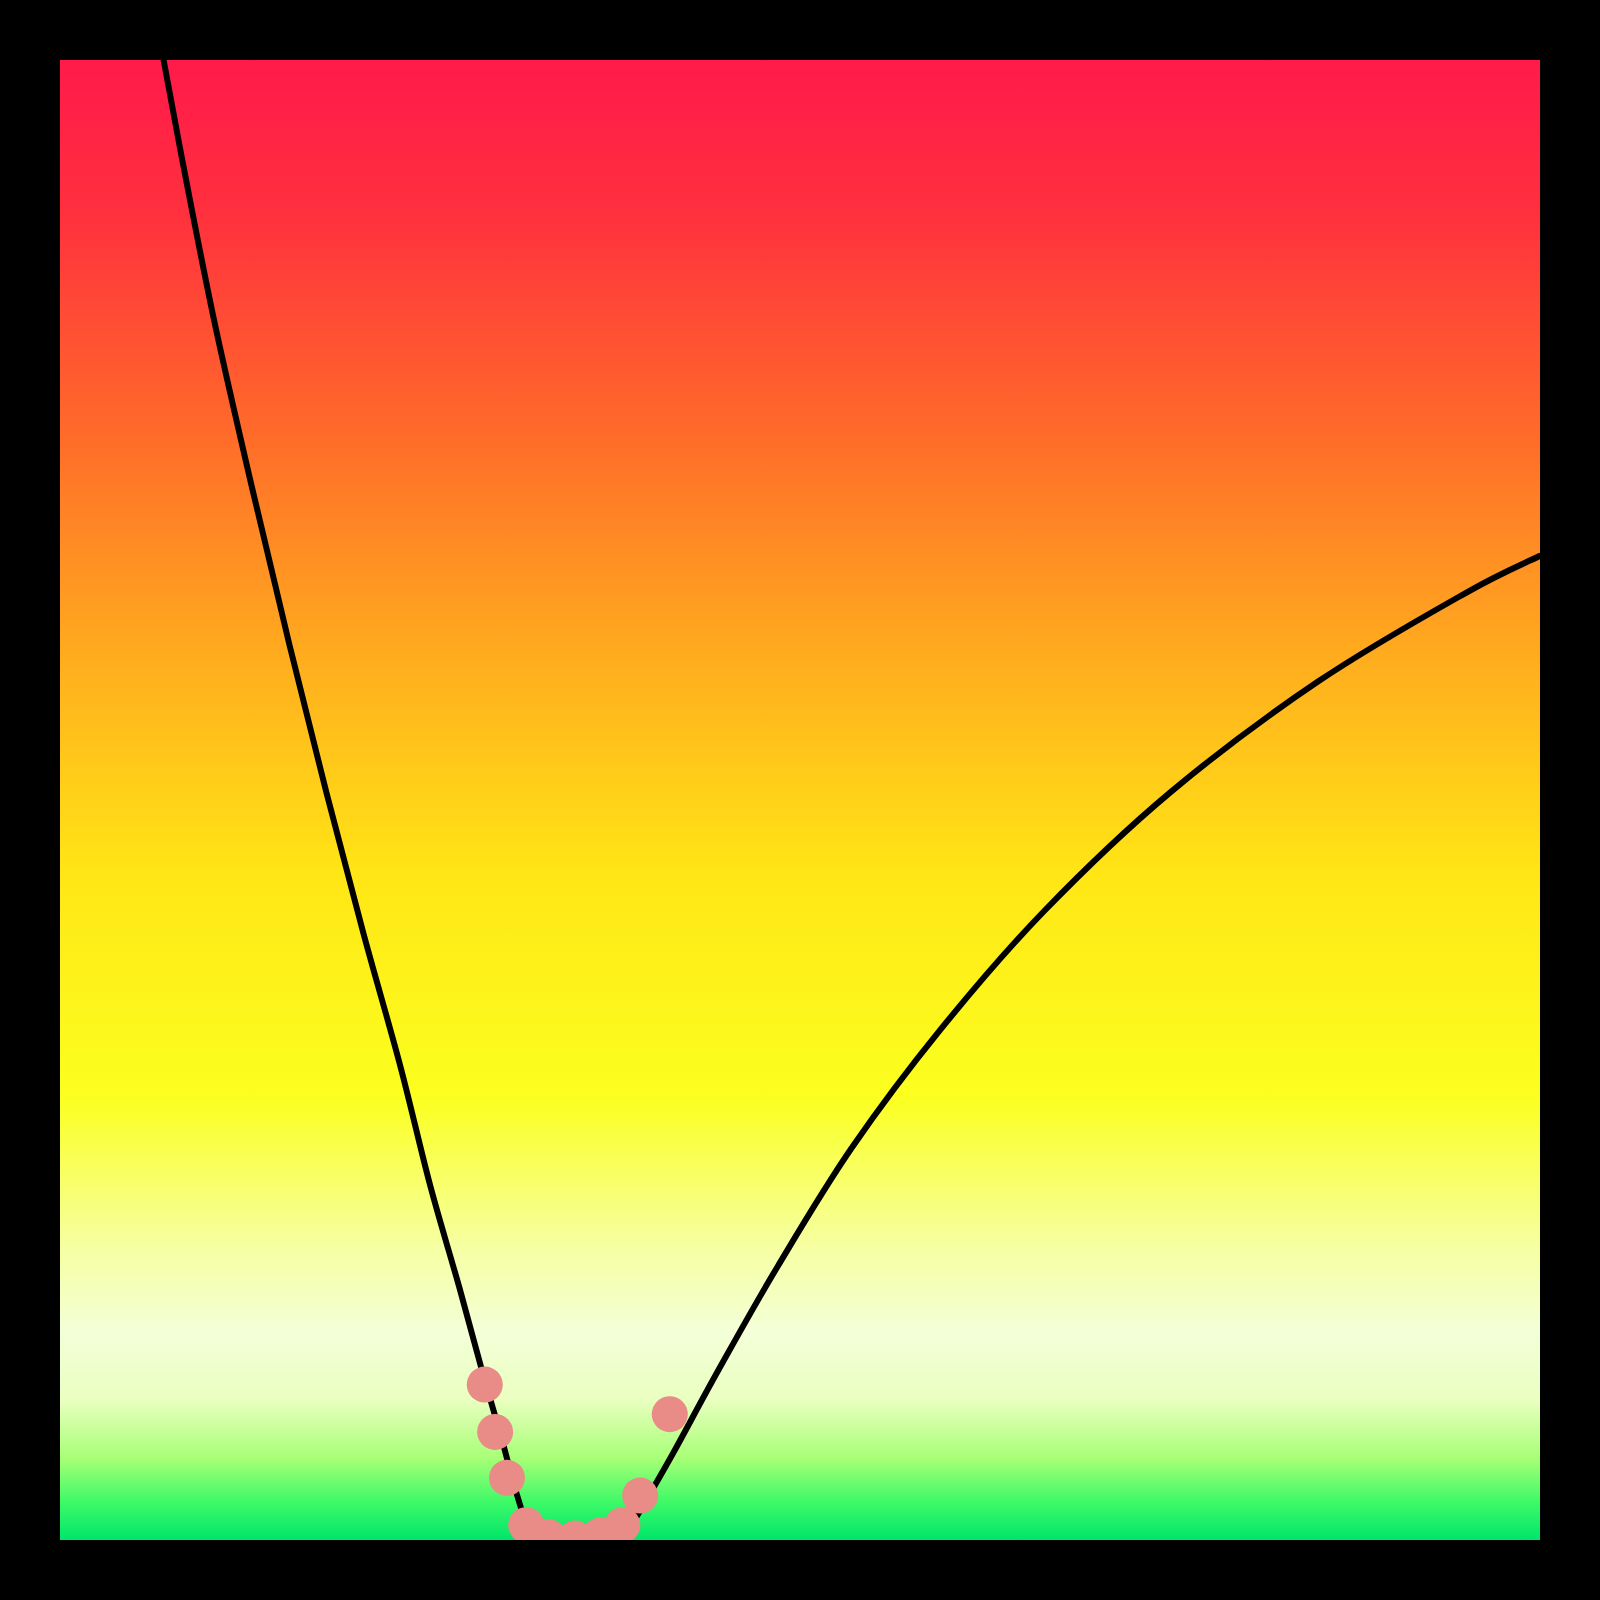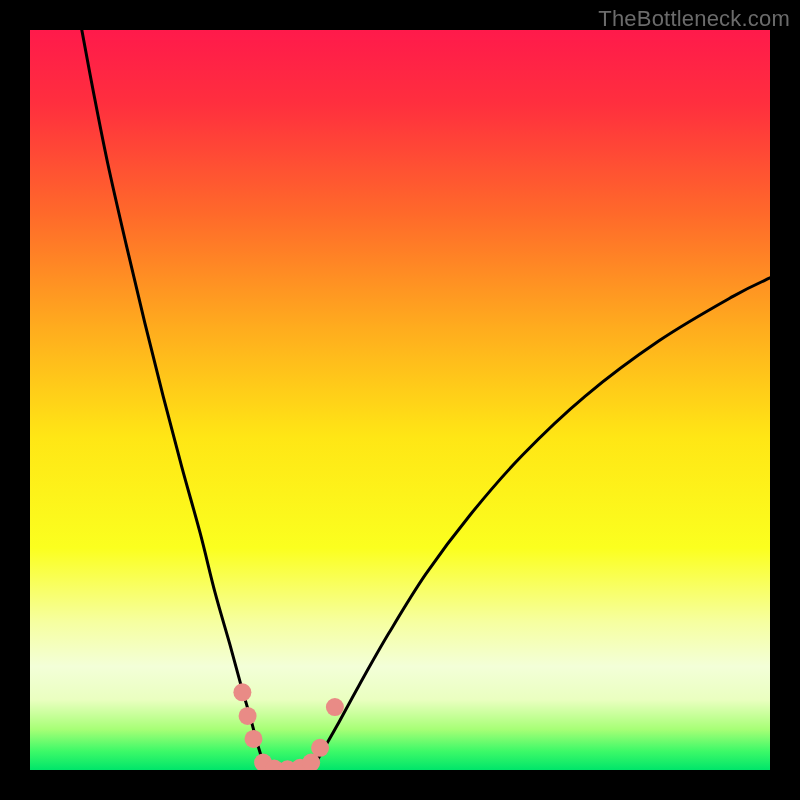--- a/index.html
+++ b/index.html
@@ -35,21 +35,20 @@
     letter-spacing: 0.2px;
     user-select: none;
   }
   svg { display: block; }
 </style>
 </head>
 <body>
 
 <div class="frame">
 
-  <div class="watermark">TheBottleneck.com</div>
 
   <div class="plot">
     <svg id="chart-svg" width="740" height="740" viewBox="0 0 740 740">
       <defs>
         <linearGradient id="bg-grad" x1="0" y1="0" x2="0" y2="1">
             <stop offset="0%" stop-color="#ff1a4b"></stop>
             <stop offset="10%" stop-color="#ff2f3e"></stop>
             <stop offset="25%" stop-color="#ff6a2a"></stop>
             <stop offset="40%" stop-color="#ffab1e"></stop>
             <stop offset="55.00000000000001%" stop-color="#ffe615"></stop>

